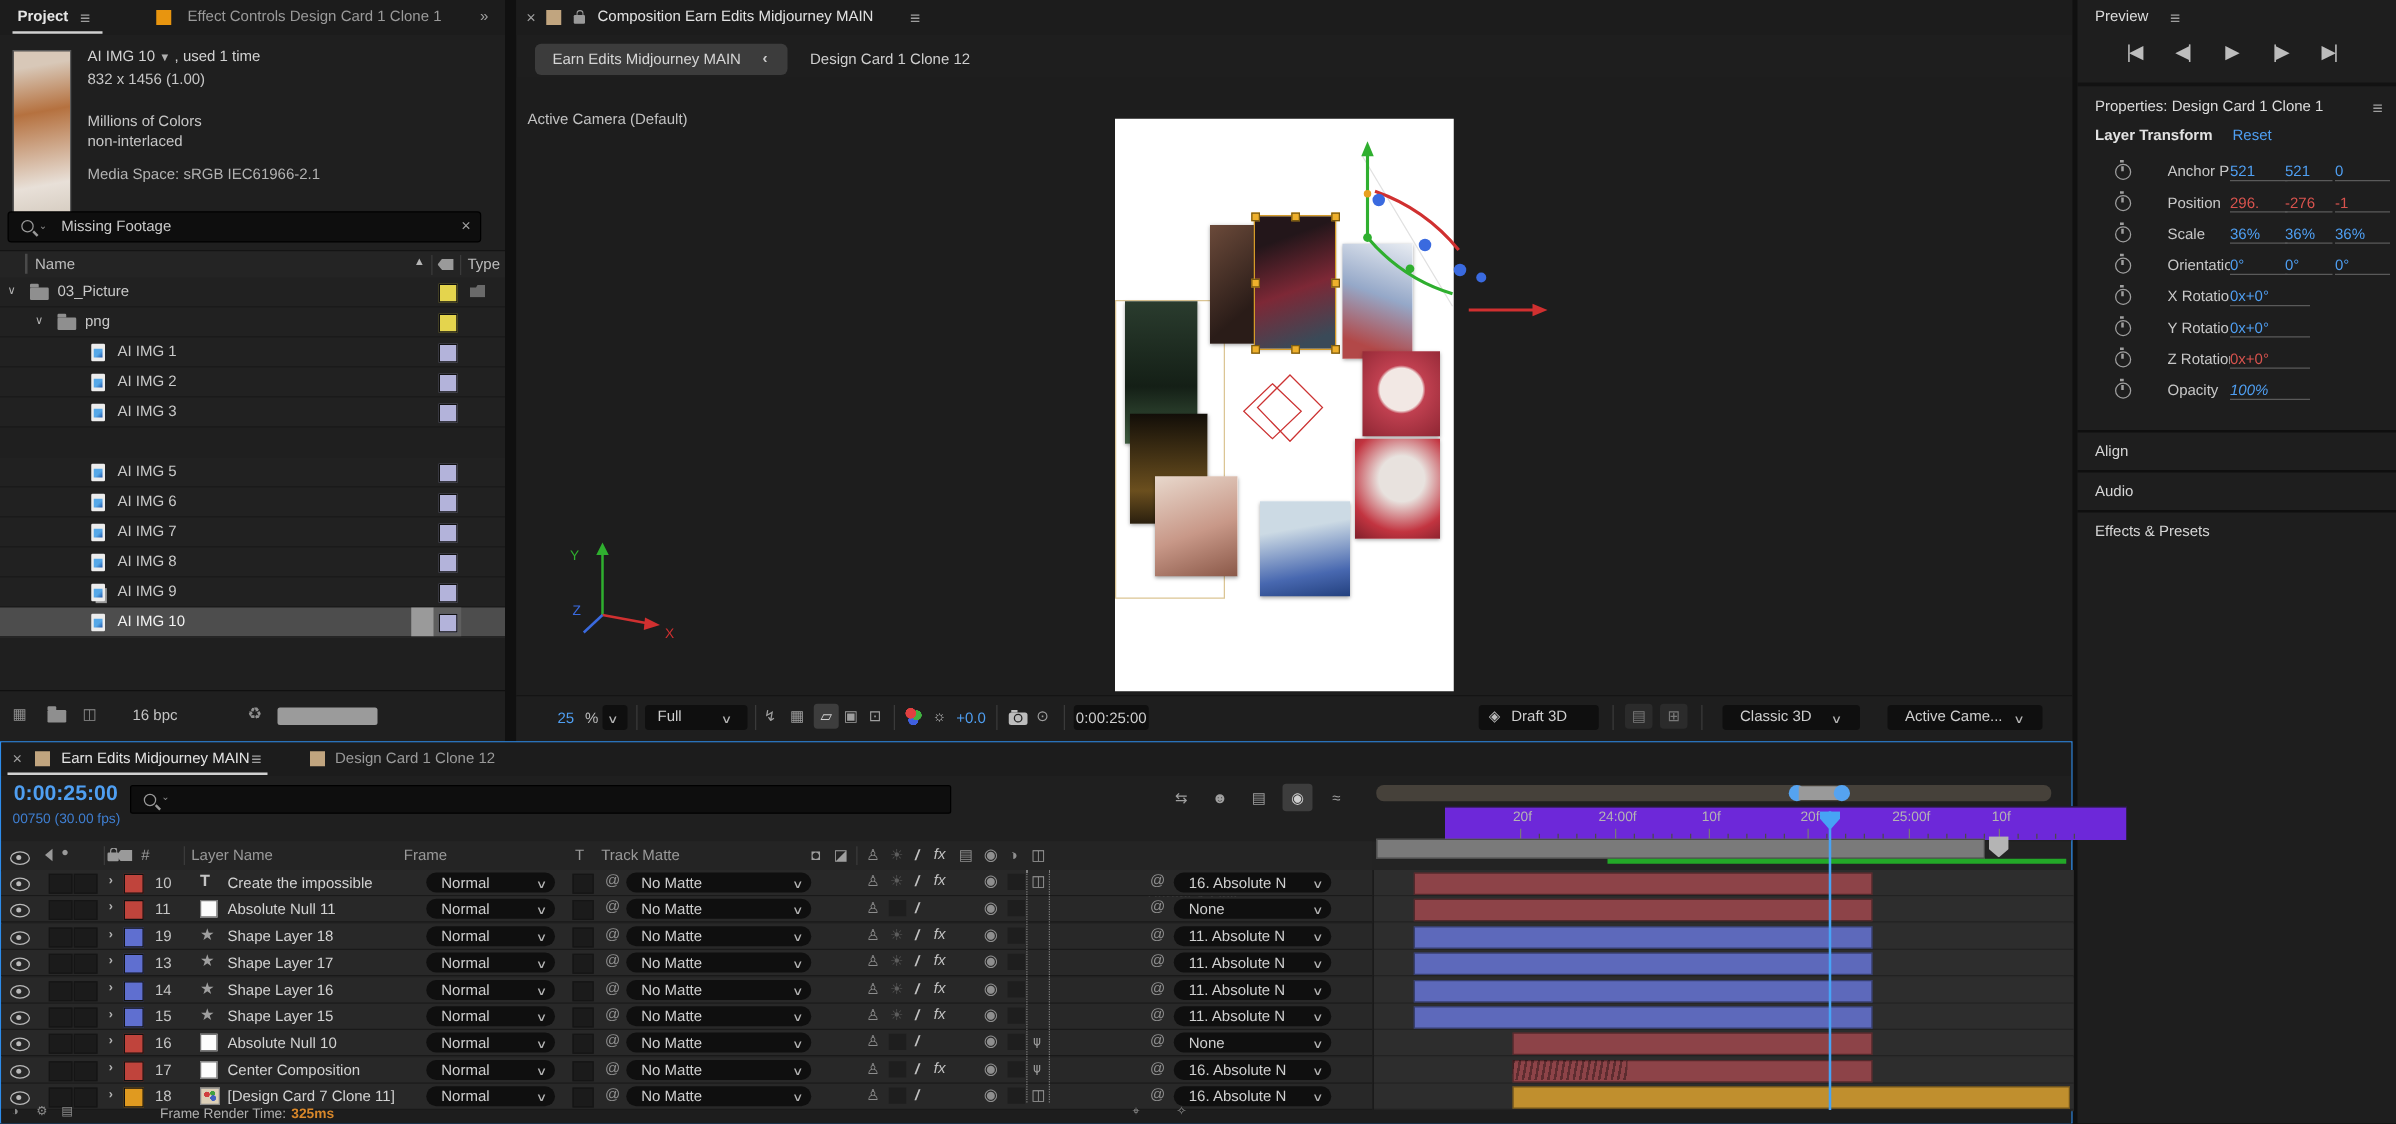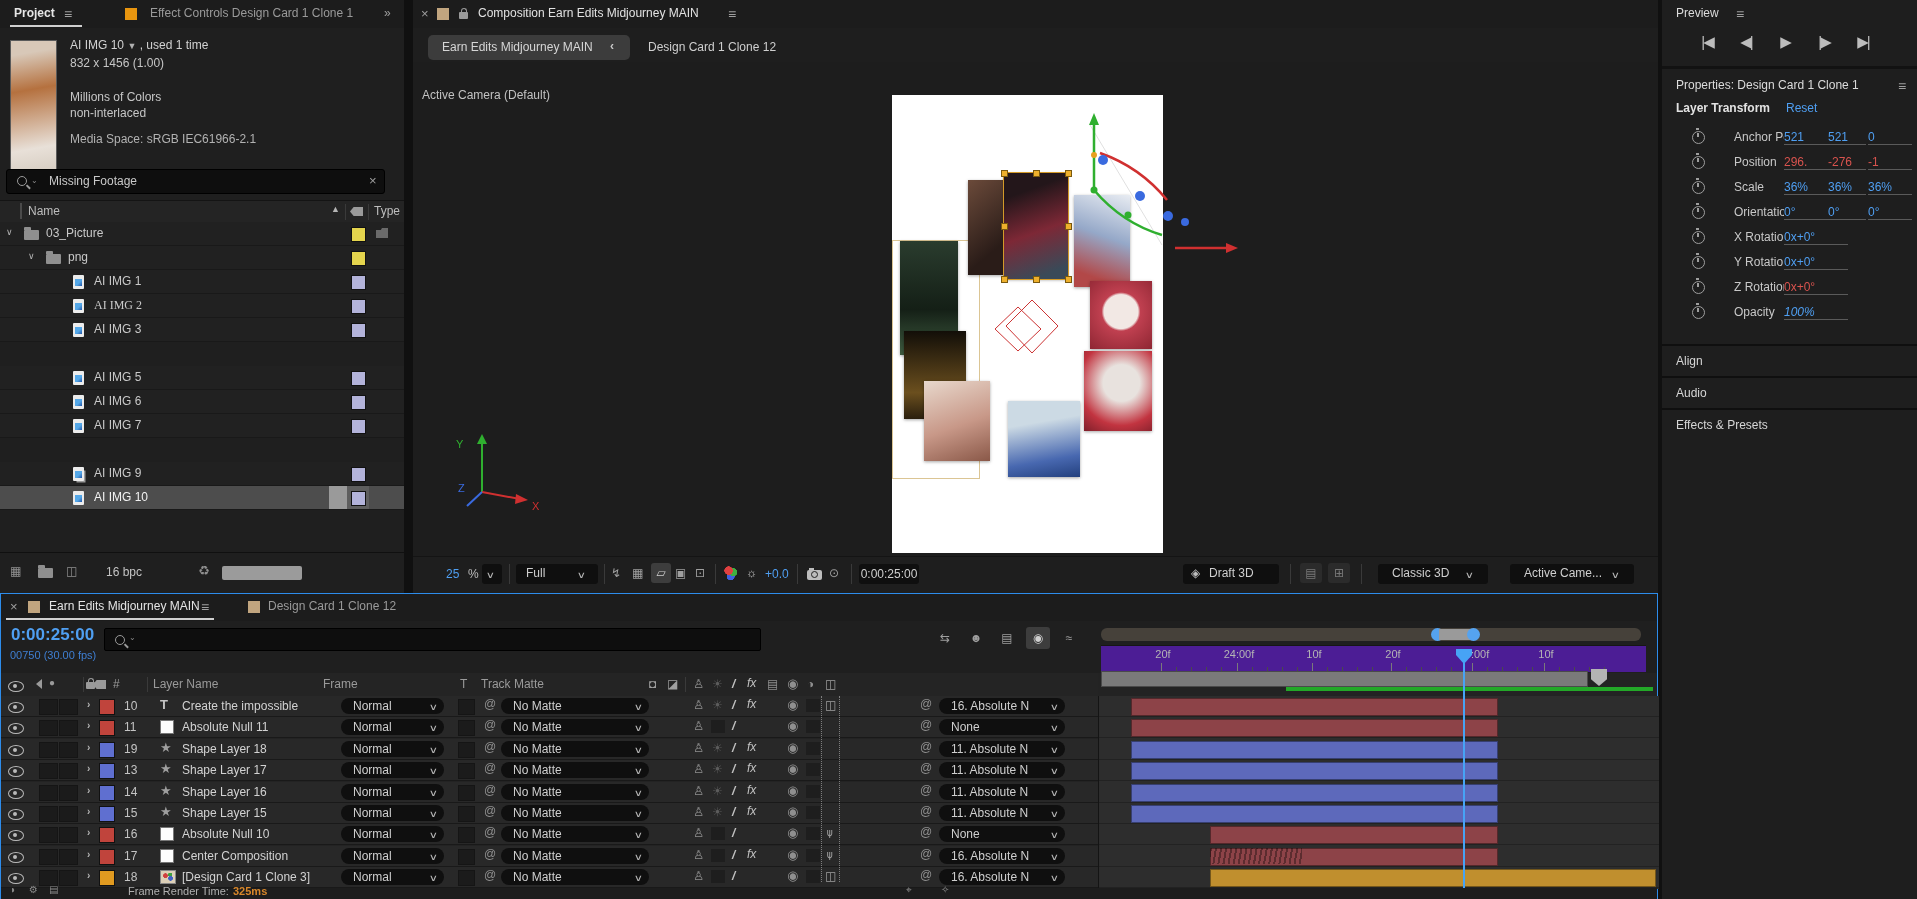--- a/index.html
+++ b/index.html
@@ -128,21 +128,21 @@
             <div class="abs" style="left: 4px; top: 5px; width: 13px; height: 13px; background: rgb(228, 212, 77); border: 1px solid rgb(17, 17, 17);"></div>
           </div>
         </div>
         <div class="trow" style="top: 48px; height: 23px; background: rgb(33, 33, 33);">
           <div class="abs" style="left: 73px; top: 5px;"><span class="ic-png"></span></div>
           <div class="abs" style="left: 94px; top: 4px; color: rgb(201, 201, 201);">AI IMG 1</div>
           <div class="abs" style="left: 347px; top: 0px; width: 22px; height: 100%;">
             <div class="abs" style="left: 4px; top: 5px; width: 13px; height: 13px; background: rgb(179, 179, 218); border: 1px solid rgb(17, 17, 17);"></div>
           </div>
         </div>
-        <div class="trow" style="top: 72px; height: 23px; background: rgb(33, 33, 33); font-family: Liberation Serif, serif;">
+        <div class="trow" style="top: 72px; height: 23px; background: rgb(33, 33, 33);">
           <div class="abs" style="left: 73px; top: 5px;"><span class="ic-png"></span></div>
           <div class="abs" style="left: 94px; top: 4px; color: rgb(201, 201, 201);">AI IMG 2</div>
           <div class="abs" style="left: 347px; top: 0px; width: 22px; height: 100%;">
             <div class="abs" style="left: 4px; top: 5px; width: 13px; height: 13px; background: rgb(179, 179, 218); border: 1px solid rgb(17, 17, 17);"></div>
           </div>
         </div>
         <div class="trow" style="top: 96px; height: 23px; background: rgb(33, 33, 33); text-align: center;">
           <div class="abs" style="left: 73px; top: 5px;"><span class="ic-png"></span></div>
           <div class="abs" style="left: 94px; top: 4px; color: rgb(201, 201, 201);">AI IMG 3</div>
           <div class="abs" style="left: 347px; top: 0px; width: 22px; height: 100%;">
@@ -159,20 +159,27 @@
         <div class="trow" style="top: 168px; height: 23px; background: rgb(33, 33, 33);">
           <div class="abs" style="left: 73px; top: 5px;"><span class="ic-png"></span></div>
           <div class="abs" style="left: 94px; top: 4px; color: rgb(201, 201, 201);">AI IMG 6</div>
           <div class="abs" style="left: 347px; top: 0px; width: 22px; height: 100%;">
             <div class="abs" style="left: 4px; top: 5px; width: 13px; height: 13px; background: rgb(179, 179, 218); border: 1px solid rgb(17, 17, 17);"></div>
           </div>
         </div>
         <div class="trow" style="top: 192px; height: 23px; background: rgb(33, 33, 33);">
           <div class="abs" style="left: 73px; top: 5px;"><span class="ic-png"></span></div>
           <div class="abs" style="left: 94px; top: 4px; color: rgb(201, 201, 201);">AI IMG 7</div>
+          <div class="abs" style="left: 347px; top: 0px; width: 22px; height: 100%;">
+            <div class="abs" style="left: 4px; top: 5px; width: 13px; height: 13px; background: rgb(179, 179, 218); border: 1px solid rgb(17, 17, 17);"></div>
+          </div>
+        </div>
+        <div class="trow" style="top: 216px; height: 23px; background: rgb(33, 33, 33);">
+          <div class="abs" style="left: 73px; top: 5px;"><span class="ic-png"></span></div>
+          <div class="abs" style="left: 94px; top: 4px; color: rgb(201, 201, 201);">AI IMG 8</div>
           <div class="abs" style="left: 347px; top: 0px; width: 22px; height: 100%;">
             <div class="abs" style="left: 4px; top: 5px; width: 13px; height: 13px; background: rgb(179, 179, 218); border: 1px solid rgb(17, 17, 17);"></div>
           </div>
         </div>
         <div class="trow" style="top: 240px; height: 23px; background: rgb(33, 33, 33);">
           <div class="abs" style="left: 73px; top: 5px;"><span class="ic-png ic-seq"></span></div>
           <div class="abs" style="left: 94px; top: 4px; color: rgb(201, 201, 201);">AI IMG 9</div>
           <div class="abs" style="left: 347px; top: 0px; width: 22px; height: 100%;">
             <div class="abs" style="left: 4px; top: 5px; width: 13px; height: 13px; background: rgb(179, 179, 218); border: 1px solid rgb(17, 17, 17);"></div>
           </div>
@@ -429,21 +436,21 @@
           <div class="abs" style="left: 93px; top: 0px; width: 24px; height: 22px; text-align: center; line-height: 22px; background: rgb(61, 61, 61); border-radius: 3px; color: rgb(208, 208, 208);">◉</div>
           <div class="abs" style="left: 124px; top: 0px; width: 24px; height: 22px; text-align: center; line-height: 22px; color: rgb(159, 159, 159);">≈</div>
         </div>
     </div>
 
     <div class="abs" style="left:1100px;top:34px;width:540px;height:13px;background:#46413a;border-radius:6px;">
       <span class="abs" style="left:330px;top:0px;width:13px;height:13px;border-radius:50%;background:#55a3f0;"></span>
       <span class="abs" style="left:338px;top:1px;width:32px;height:11px;background:#9a9a9a;"></span>
       <span class="abs" style="left:366px;top:0px;width:13px;height:13px;border-radius:50%;background:#55a3f0;"></span>
     </div>
-    <div id="ruler" class="abs" style="left:1100px;top:51px;width:545px;height:26px;background:#4c1d95;border-top:1px solid #161616;">
+    <div id="ruler" class="abs" style="left:1155px;top:51px;width:545px;height:26px;background:#6d28d9;border-top:1px solid #161616;">
         <div class="abs" style="left: 42px; top: 2px; width: 40px; text-align: center; font-size: 11px; color: rgb(180, 180, 180);">20f</div>
         <div class="abs" style="left: 60px; top: 17px; width: 1px; height: 8px; background: rgb(122, 122, 122);"></div>
         <div class="abs" style="left: 75px; top: 21px; width: 1px; height: 4px; background: rgb(74, 74, 74);"></div>
         <div class="abs" style="left: 90px; top: 21px; width: 1px; height: 4px; background: rgb(74, 74, 74);"></div>
         <div class="abs" style="left: 105px; top: 21px; width: 1px; height: 4px; background: rgb(74, 74, 74);"></div>
         <div class="abs" style="left: 120px; top: 21px; width: 1px; height: 4px; background: rgb(74, 74, 74);"></div>
         <div class="abs" style="left: 118px; top: 2px; width: 40px; text-align: center; font-size: 11px; color: rgb(180, 180, 180);">24:00f</div>
         <div class="abs" style="left: 136px; top: 17px; width: 1px; height: 8px; background: rgb(122, 122, 122);"></div>
         <div class="abs" style="left: 151px; top: 21px; width: 1px; height: 4px; background: rgb(74, 74, 74);"></div>
         <div class="abs" style="left: 166px; top: 21px; width: 1px; height: 4px; background: rgb(74, 74, 74);"></div>
@@ -756,21 +763,21 @@
           </div>
         </div>
         <div class="trow" style="top: 171px; height: 20px; background: rgb(40, 40, 40);">
           <div class="abs" style="left: 7px; top: 6px;"><span class="ic-eye"></span></div>
           <div class="abs" style="left: 38px; top: 3px; width: 17px; height: 14px; background: rgb(27, 27, 27); border: 1px solid rgb(21, 21, 21);"></div>
           <div class="abs" style="left: 58px; top: 3px; width: 17px; height: 14px; background: rgb(27, 27, 27); border: 1px solid rgb(21, 21, 21);"></div>
           <div class="abs" style="left: 86px; top: 3px; color: rgb(181, 181, 181); font-size: 10px; font-weight: bold;">›</div>
           <div class="abs" style="left: 98px; top: 3px; width: 14px; height: 14px; background: rgb(224, 154, 32); border: 1px solid rgb(17, 17, 17);"></div>
           <div class="abs" style="left: 123px; top: 3px; color: rgb(196, 196, 196);">18</div>
           <div class="abs" style="left: 159px; top: 3px;"><span class="ic-comp"></span></div>
-          <div class="abs" style="left: 181px; top: 3px; width: 150px; white-space: nowrap; overflow: hidden; color: rgb(210, 210, 210);">[Design Card 1 Clone 3]</div>
+          <div class="abs" style="left: 181px; top: 3px; width: 150px; white-space: nowrap; overflow: hidden; color: rgb(210, 210, 210);">[Design Card 7 Clone 11]</div>
           <div class="dd" style="left: 340px; top: 2px; width: 103px;">
             <div class="abs" style="left: 12px; top: 0px;">Normal</div>
             <i class="chev" style="position: absolute; right: 7px; top: 0px;"></i>
           </div>
           <div class="abs" style="left: 457px; top: 3px; width: 15px; height: 14px; background: rgb(27, 27, 27); border: 1px solid rgb(21, 21, 21);"></div>
           <div class="abs" style="left: 483px; top: 1px;"><span class="ic-whip"></span></div>
           <div class="dd" style="left: 500px; top: 2px; width: 148px;">
             <div class="abs" style="left: 12px; top: 0px;">No Matte</div>
             <i class="chev" style="position: absolute; right: 7px; top: 0px;"></i>
           </div>

